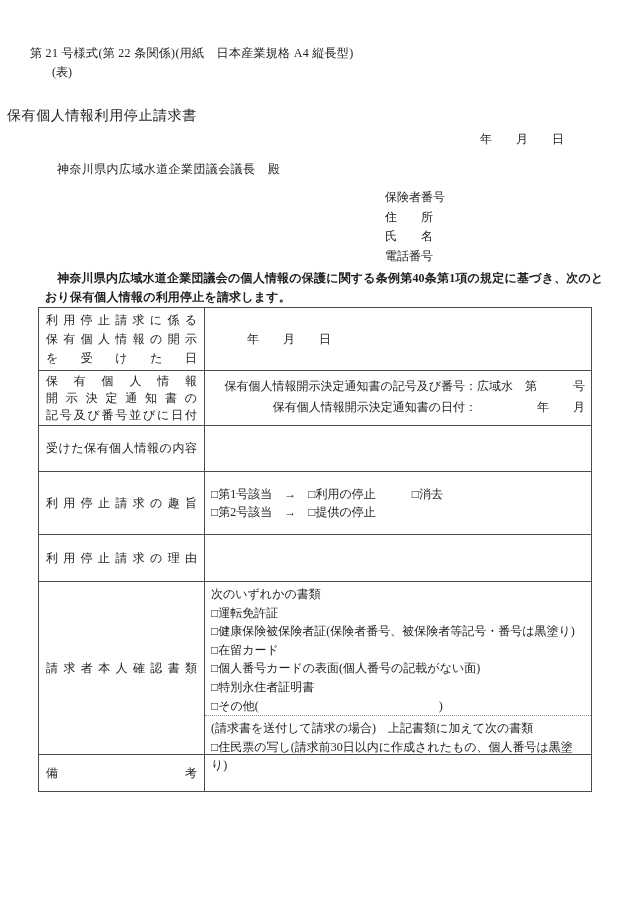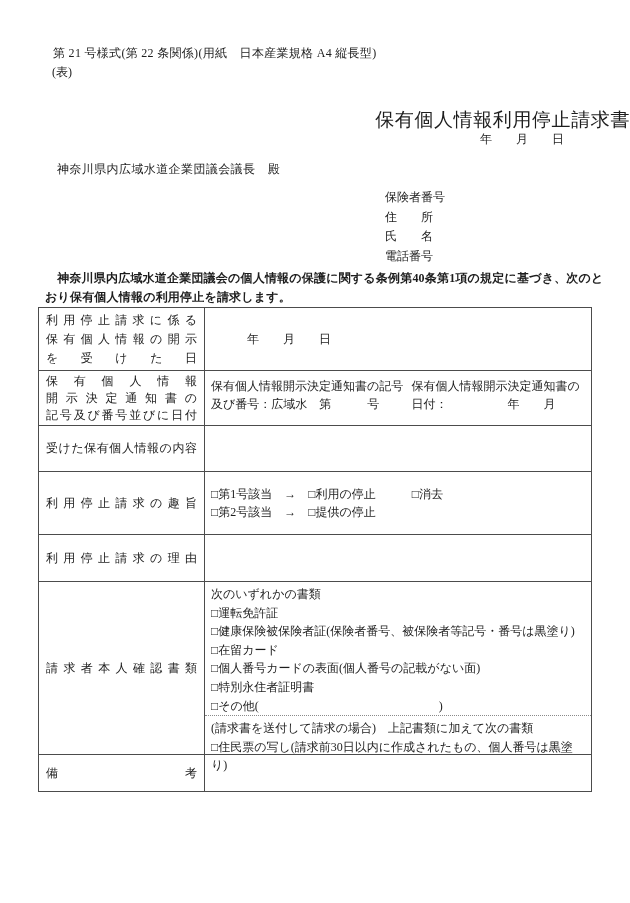--- a/index.html
+++ b/index.html
@@ -2,23 +2,23 @@
 <html><head>
 <meta charset="utf-8">
 <style>
   html,body{margin:0;padding:0;}
   body{
     width:630px;height:903px;position:relative;background:#ffffff;
     font-family:"Liberation Serif","DejaVu Serif",serif;
     color:#1d1d1d;font-size:12px;overflow:hidden;
   }
   .abs{position:absolute;}
-  #form-no{left:53px;top:45px;letter-spacing:0.3px;}
+  #form-no{left:30px;top:45px;letter-spacing:0.3px;}
   #side-label{left:52px;top:64px;}
-  #doc-title{left:7px;right:0;top:107px;text-align:right;font-size:19px;letter-spacing:0.6px;}
+  #doc-title{left:7px;right:0;top:107px;text-align:left;font-size:14px;letter-spacing:0.6px;}
   #date-line{right:66px;top:131px;}
   #addressee{left:57px;top:161px;letter-spacing:0.4px;}
   #contact{left:385px;top:188px;line-height:19.5px;}
   #intro{left:45px;top:269px;line-height:18.5px;letter-spacing:0.2px;font-weight:bold;}
 
   .form-table{
     position:absolute;left:38px;top:307px;width:552px;
     border:1px solid #4c4c4c;
   }
   .row{display:flex;box-sizing:border-box;border-top:1px solid #4c4c4c;}
@@ -26,21 +26,21 @@
   .h1{height:62px}.h2{height:55px}.h3{height:46px}.h4{height:63px}
   .h5{height:47px}.h6{height:173px}.h7{height:37px}
   .lbl{
     width:166px;box-sizing:border-box;border-right:1px solid #4c4c4c;
     padding:3px 7px;display:flex;flex-direction:column;justify-content:center;
   }
   .lbl div{text-align:justify;text-align-last:justify;line-height:19px;}
   .h2 .lbl div{line-height:17px;}
   .val{flex:1;box-sizing:border-box;padding:3px 6px;line-height:18px;}
   .val-date{display:flex;align-items:center;padding-left:42px;}
-  .val-split{display:flex;flex-direction:row;justify-content:space-between;padding:6px 6px 9px 6px;}
+  .val-split{display:flex;flex-direction:column;justify-content:space-between;padding:6px 6px 9px 6px;align-items:flex-end;}
   .val-center{display:flex;flex-direction:column;justify-content:center;}
   .val-docs{padding:0;display:flex;flex-direction:column;}
   .docs-upper{flex:1;padding:3px 6px 0 6px;line-height:18.6px;}
   .docs-divider{border-top:1px dotted #8a8a8a;height:0;}
   .docs-lower{padding:3px 6px 4px 6px;line-height:18.5px;}
 </style>
 </head>
 <body>
 
 <div class="abs" id="form-no">第 21 号様式(第 22 条関係)(用紙　日本産業規格 A4 縦長型)</div>

